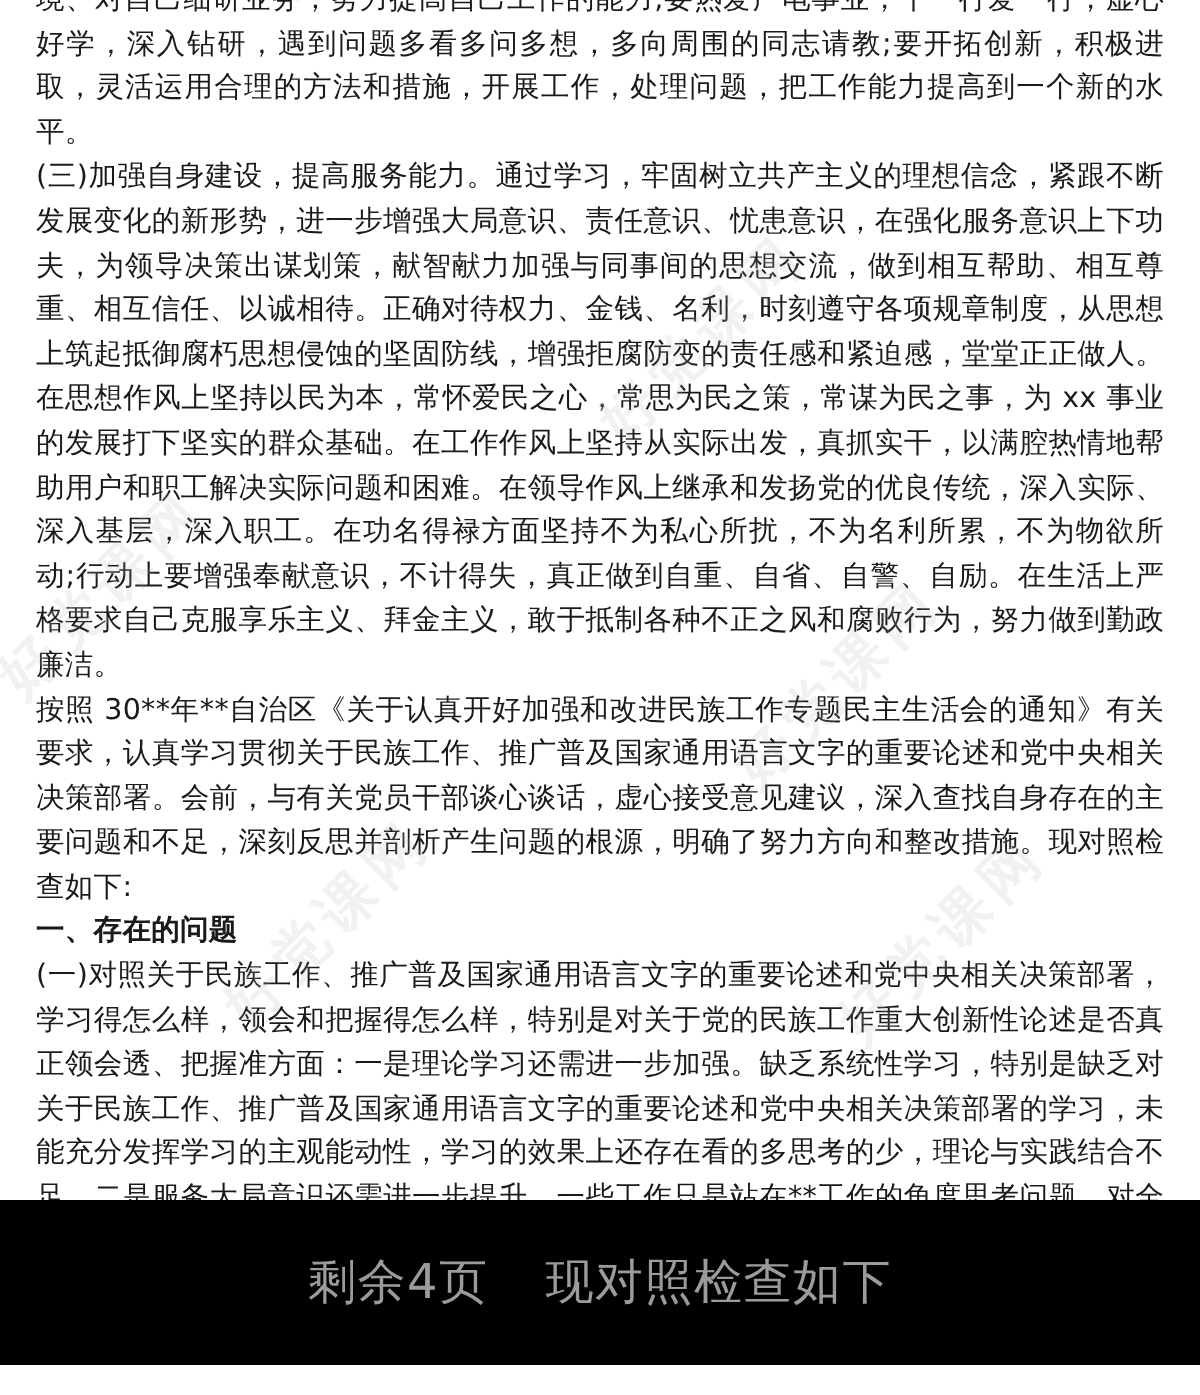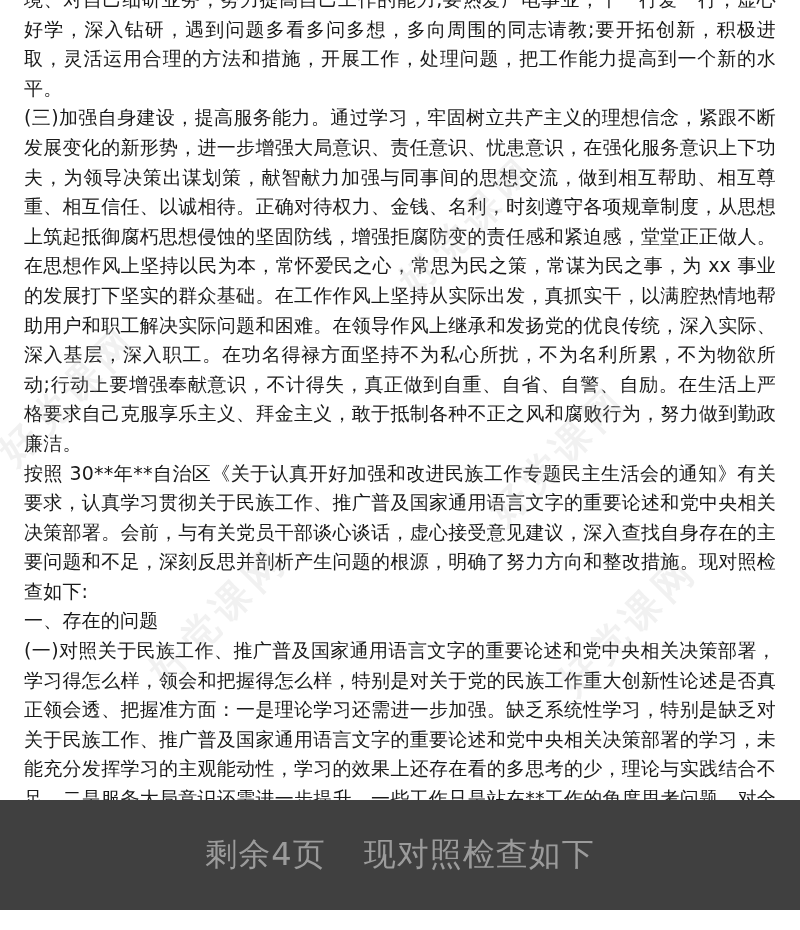--- a/index.html
+++ b/index.html
@@ -26,42 +26,42 @@
       font-size: 19px;
       line-height: 29.6px;
       letter-spacing: 0.2px;
       text-align: justify;
       text-justify: inter-character;
     }
     .doc-text p {
       margin: 0;
     }
     .doc-text .heading {
-      font-weight: normal;
+      font-weight: bold;
     }
     .watermark {
       position: absolute;
       color: rgba(180, 180, 180, 0.18);
       font-size: 38px;
       font-weight: bold;
       transform: rotate(-45deg);
       white-space: nowrap;
       pointer-events: none;
       letter-spacing: 6px;
     }
     .more-banner {
       position: absolute;
       left: 0;
       top: 800px;
       width: 800px;
       height: 110px;
       display: flex;
       align-items: center;
       justify-content: center;
-      background: #404040;
+      background: #000000;
     }
     .more-banner .more-text {
       font-size: 32px;
       color: #9b9b9b;
       letter-spacing: 1px;
     }
     .more-banner .gap {
       display: inline-block;
       width: 38px;
     }

